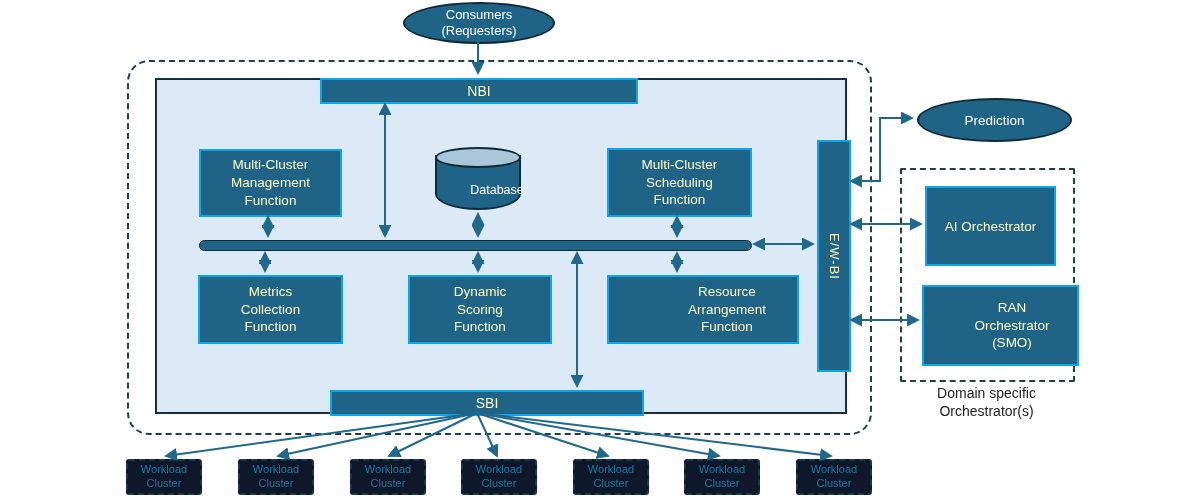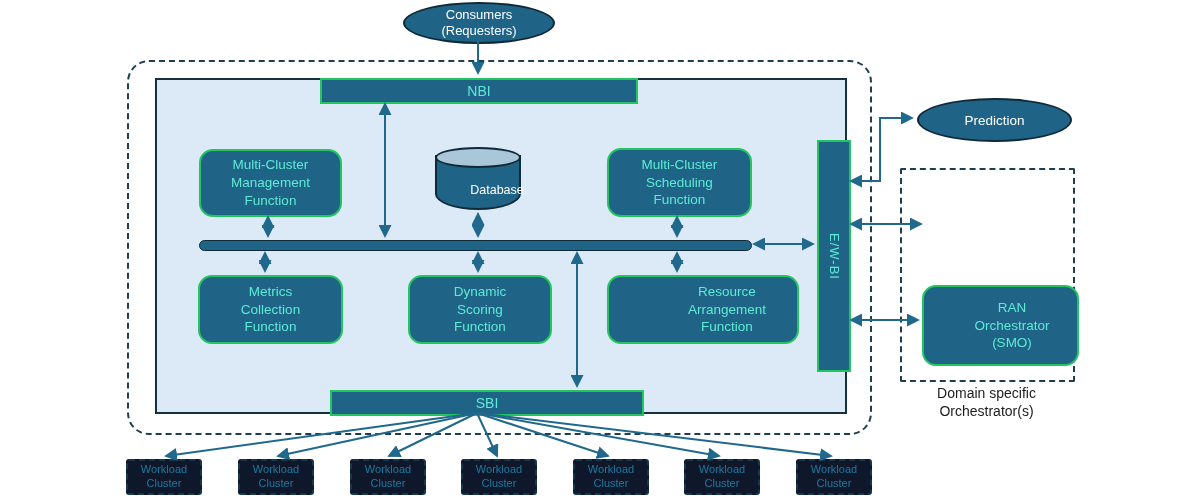--- a/index.html
+++ b/index.html
@@ -1,41 +1,41 @@
 <!DOCTYPE html>
 <html><head>
 <meta charset="utf-8">
 <style>
   html,body{margin:0;padding:0;background:#fff;}
   .canvas{
     position:relative;width:1200px;height:500px;overflow:hidden;background:#fff;
     font-family:"Liberation Sans","DejaVu Sans",sans-serif;
   }
   .abs{position:absolute;}
-  .ml{white-space:pre-line;border-radius:14px;}
+  .ml{white-space:pre-line;}
   .center{display:flex;align-items:center;justify-content:center;text-align:center;}
 
   
   .outer-dash{
     left:127px;top:60px;width:741px;height:371px;
     border:2px dashed #1d3e52;border-radius:22px;
   }
   .domain-dash{
     left:900px;top:168px;width:171px;height:210px;
     border:2px dashed #1d3e52;border-radius:2px;
   }
 
   
   .panel{
     left:155px;top:78px;width:688px;height:332px;
     background:#dce9f6;border:2px solid #15303f;
   }
 
   
-  .teal{background:#1f6487;border:2px solid #22c55e;color:#5eead4;}
+  .teal{background:#1f6487;border:2px solid #0ea5e9;color:#fef9c3;}
   .nbi{left:320px;top:78px;width:314px;height:22px;font-size:14px;}
   .sbi{left:330px;top:390px;width:310px;height:22px;font-size:14px;}
   .ewbi{left:817px;top:140px;width:30px;height:228px;font-size:13px;}
   .ewbi span{transform:rotate(90deg);white-space:nowrap;letter-spacing:1px;}
 
   .fbox{font-size:13.5px;line-height:1.32;}
   .f-mgmt{left:199px;top:149px;width:139px;height:64px;}
   .f-sched{left:607px;top:148px;width:141px;height:65px;}
   .f-metrics{left:198px;top:275px;width:141px;height:65px;}
   .f-dynamic{left:408px;top:275px;width:140px;height:65px;}
@@ -112,20 +112,21 @@
 Function</div>
   <div class="abs teal center fbox ml f-resource">Resource
 Arrangement
 Function</div>
 
   <div class="abs ellipse center ml consumers">Consumers
 (Requesters)</div>
   <div class="abs ellipse center prediction">Prediction</div>
 
   <div class="abs domain-dash"></div>
+  <div class="abs teal center o-ai">AI Orchestrator</div>
   <div class="abs teal center ml o-ran">RAN
 Orchestrator
 (SMO)</div>
   <div class="abs center ml domain-label">Domain specific
 Orchestrator(s)</div>
 
   <div class="abs center ml wc wc1">Workload
 Cluster</div>
   <div class="abs center ml wc wc2">Workload
 Cluster</div>

